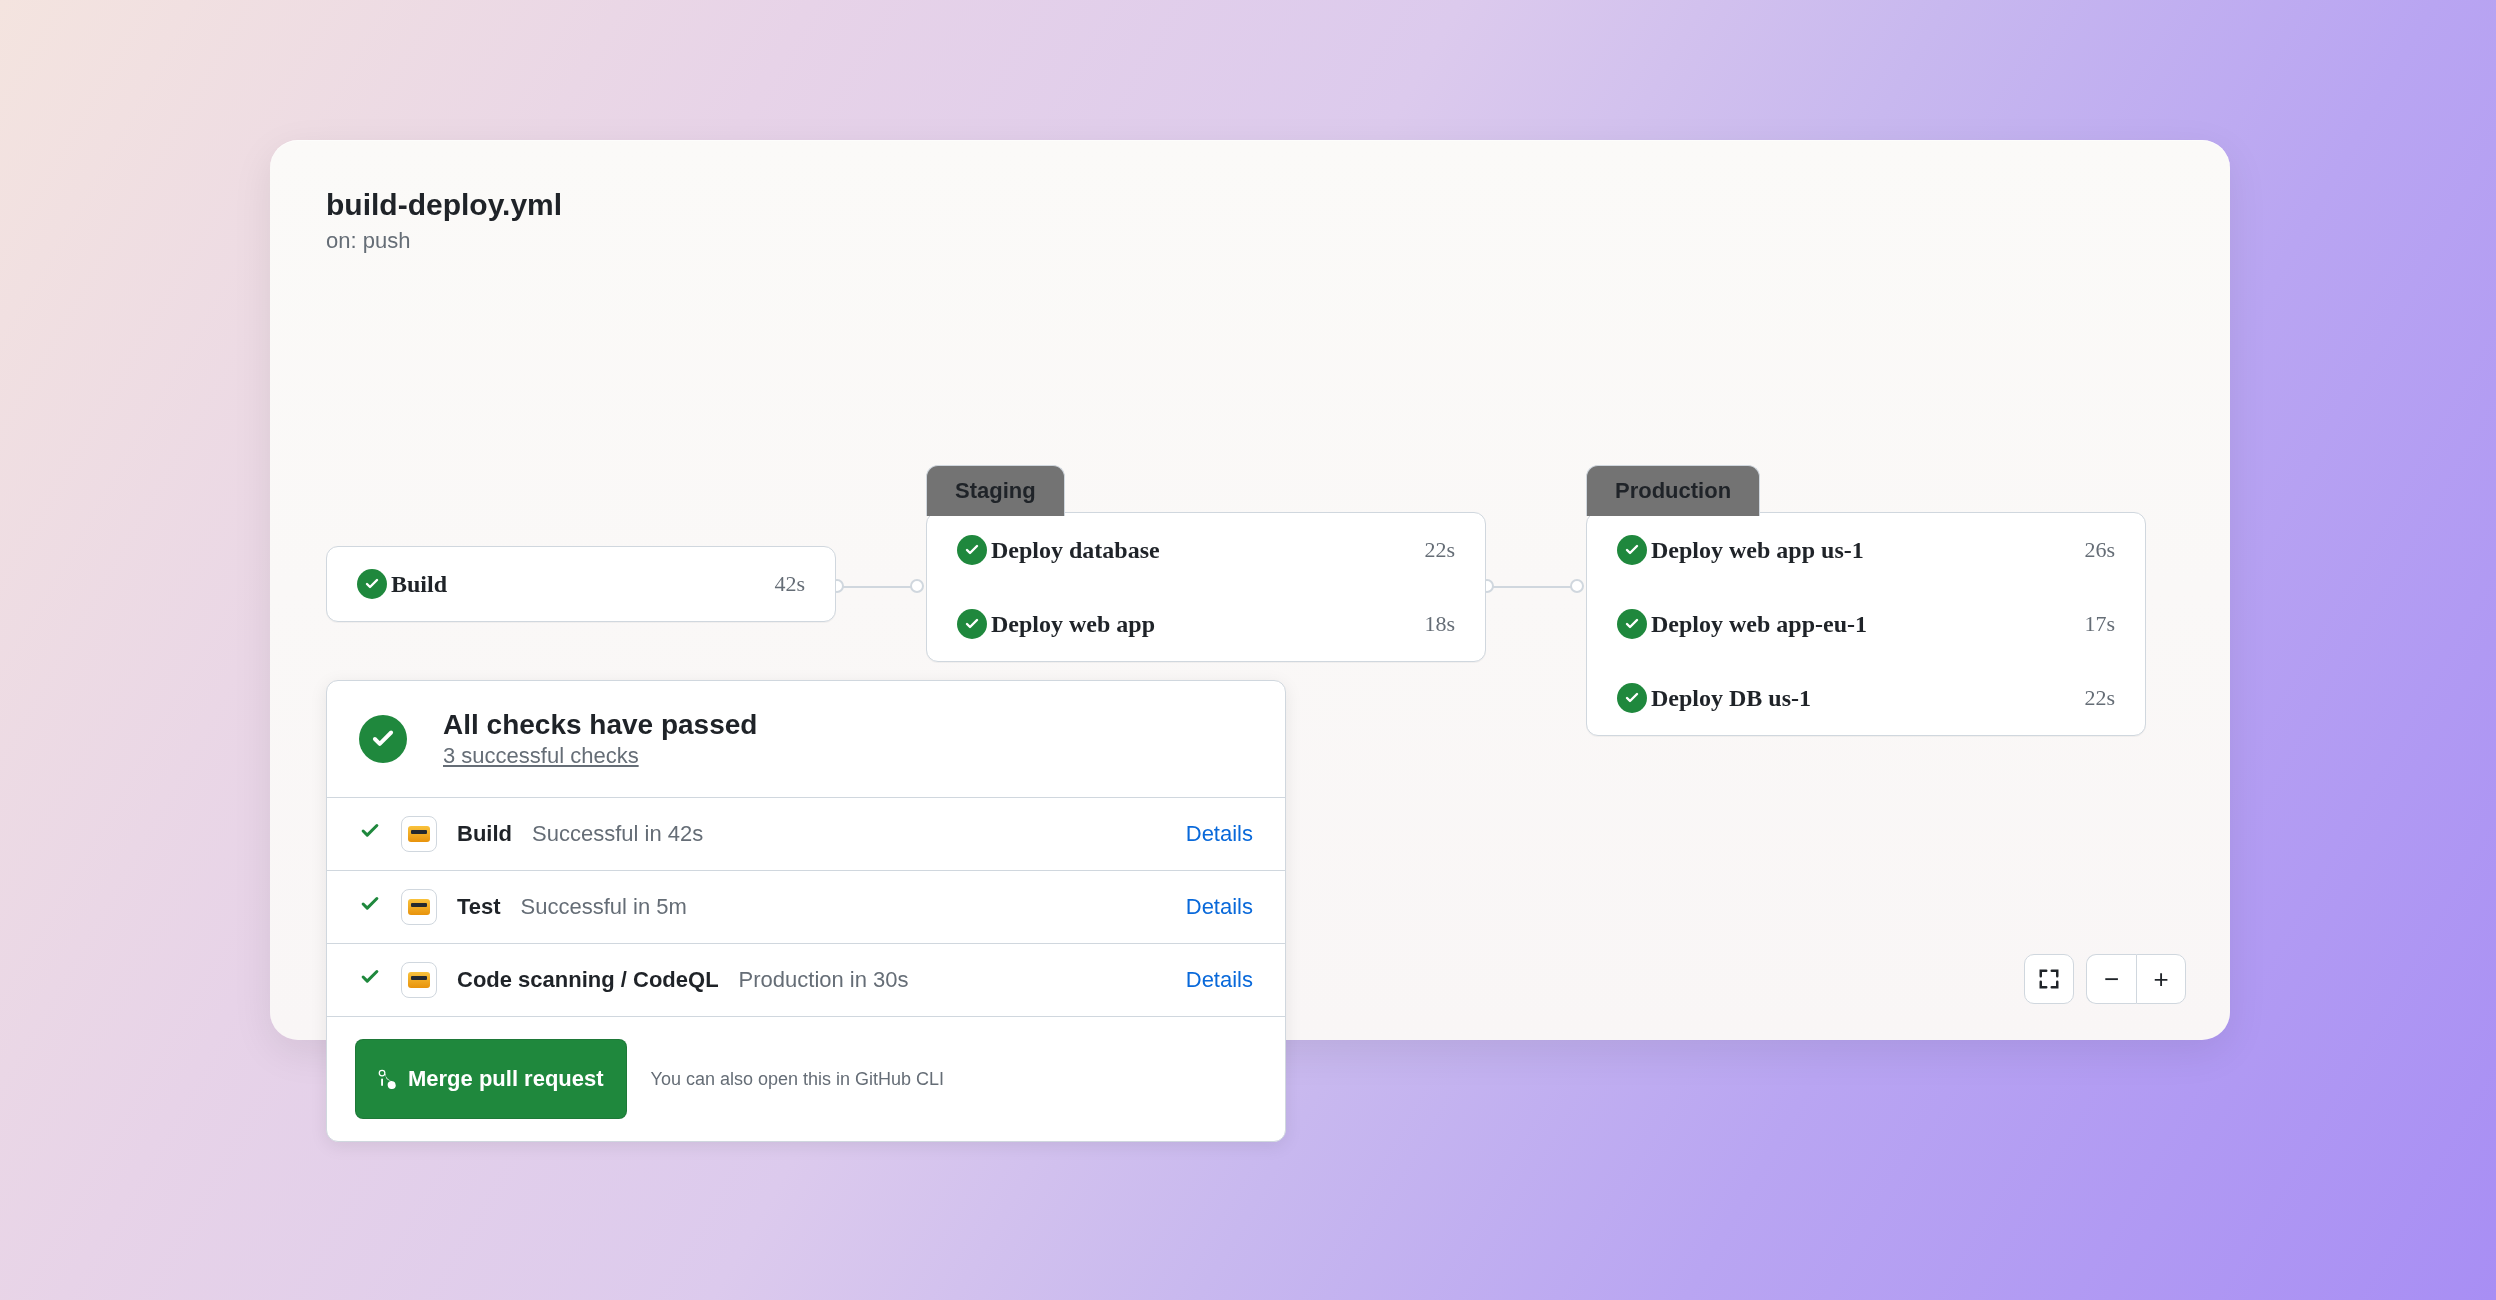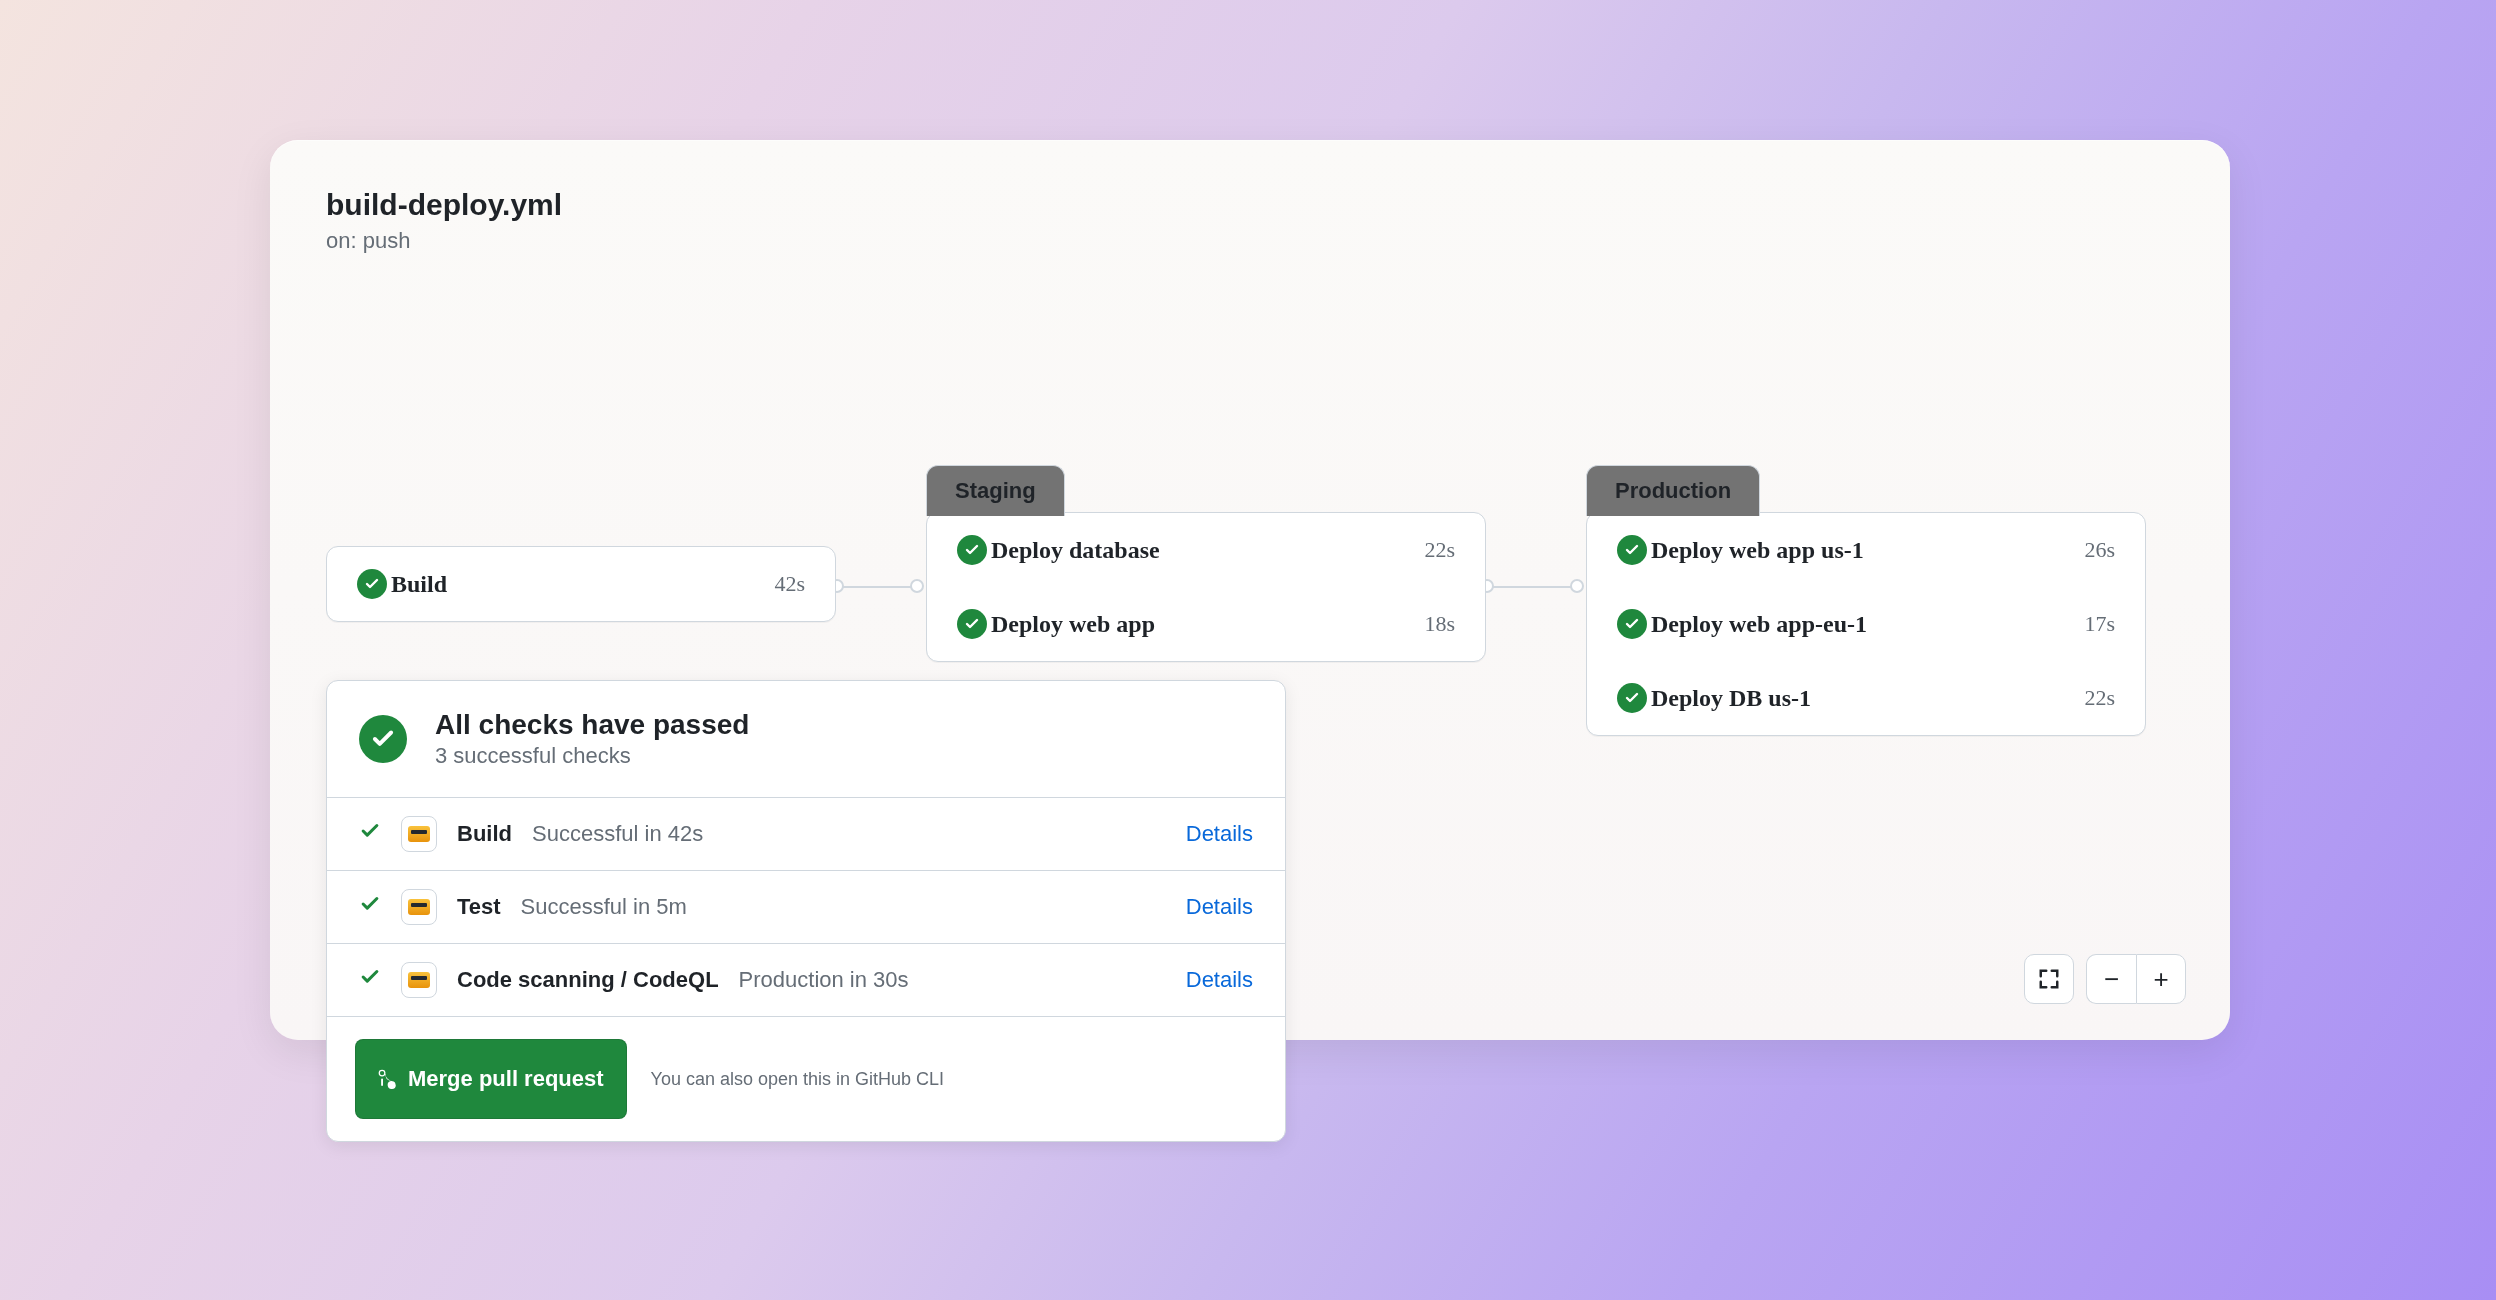--- a/index.html
+++ b/index.html
@@ -51,25 +51,25 @@
   }
   .check-circle svg{width:16px;height:16px;}
 
   
   .checks-panel{
     position:absolute;top:540px;left:56px;width:960px;
     background:#ffffff;border:1px solid #d0d7de;border-radius:12px;
     box-shadow:0 4px 18px rgba(0,0,0,.08);
     z-index:5;
   }
-  .checks-header{display:flex;gap:28px;padding:28px 32px;align-items:center;}
+  .checks-header{display:flex;gap:36px;padding:28px 32px;align-items:center;}
   .big-check{width:48px;height:48px;border-radius:50%;background:#1f883d;display:flex;align-items:center;justify-content:center;flex-shrink:0;}
   .big-check svg{width:26px;height:26px;}
   .checks-title{font-size:28px;font-weight:600;color:#1f2328;}
-  .checks-sub{font-size:22px;color:#656d76;margin-top:2px;}
+  .checks-sub{font-size:22px;color:#656d76;margin-top:2px;text-decoration:underline;}
   .check-item{
     display:flex;align-items:center;gap:20px;
     padding:18px 32px;border-top:1px solid #d0d7de;font-size:22px;
   }
   .ci-tick svg{width:22px;height:22px;}
   .ci-logo{
     width:36px;height:36px;border-radius:8px;background:#fff;border:1px solid #d0d7de;
     display:flex;align-items:center;justify-content:center;flex-shrink:0;
   }
   .ci-logo-inner{width:22px;height:16px;background:linear-gradient(180deg,#f9c23c 0%,#e8930c 100%);border-radius:3px;position:relative;}

